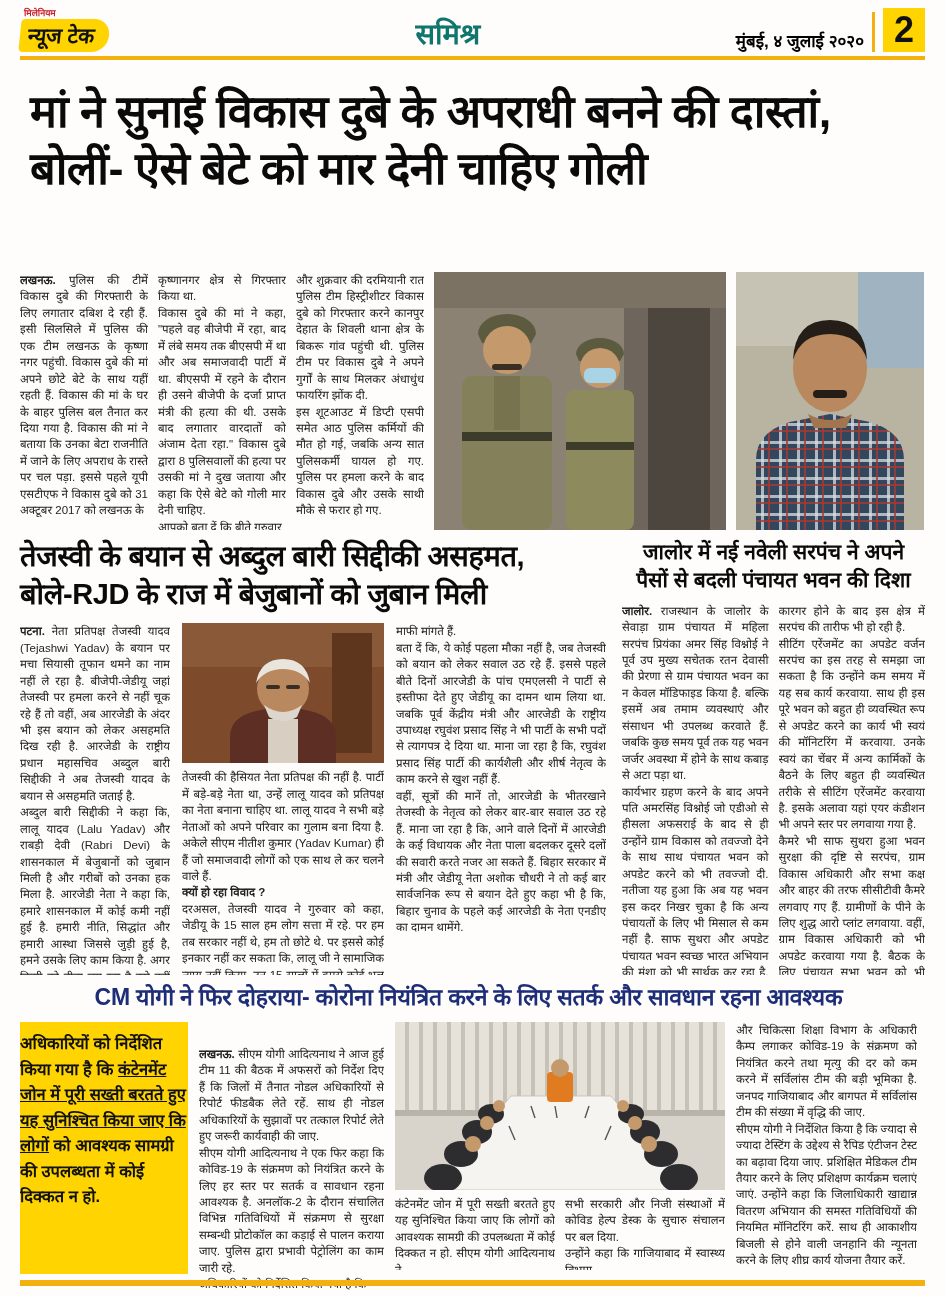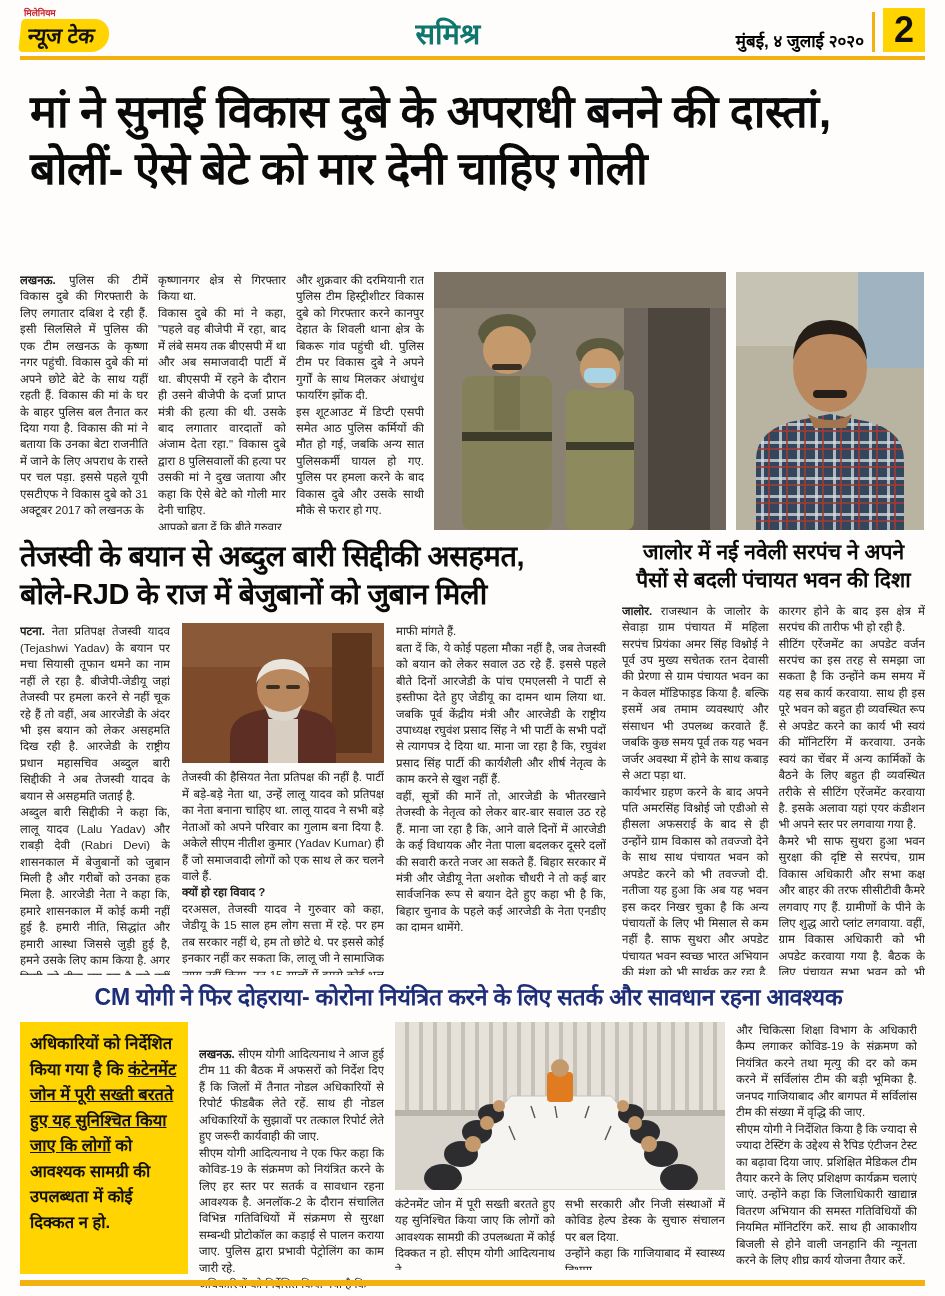--- a/index.html
+++ b/index.html
@@ -81,21 +81,21 @@
   .art3-body{display:flex;gap:10px;margin-top:8px;height:372px;}
   .art3-body .col{flex:1;height:372px;}
   
   .art4{position:absolute;top:980px;left:20px;right:28px;}
   .art4-headline{
     text-align:center;color:var(--blue);font-size:23px;font-weight:800;
     letter-spacing:-.2px;
   }
   .art4-body{display:flex;gap:11px;margin-top:10px;height:252px;}
   .hlbox{
-    flex:0 0 168px;background:var(--hl);padding:9px 10px;
+    flex:0 0 168px;background:var(--hl);padding:9px 0;
     font-size:16.5px;font-weight:bold;line-height:1.55;color:#111;height:252px;overflow:hidden;
   }
   .hlbox .ul{text-decoration:underline;}
   .art4-body .c1{flex:0 0 185px;height:252px;margin-top:24px;}
   .art4-mid{flex:0 0 330px;display:flex;flex-direction:column;gap:6px;}
   .meetphoto{width:330px;height:168px;}
   .art4-sub{display:flex;gap:10px;flex:1;}
   .art4-sub .coltext{flex:1;height:74px;}
   .art4-body .c4{flex:1;height:252px;}
   

